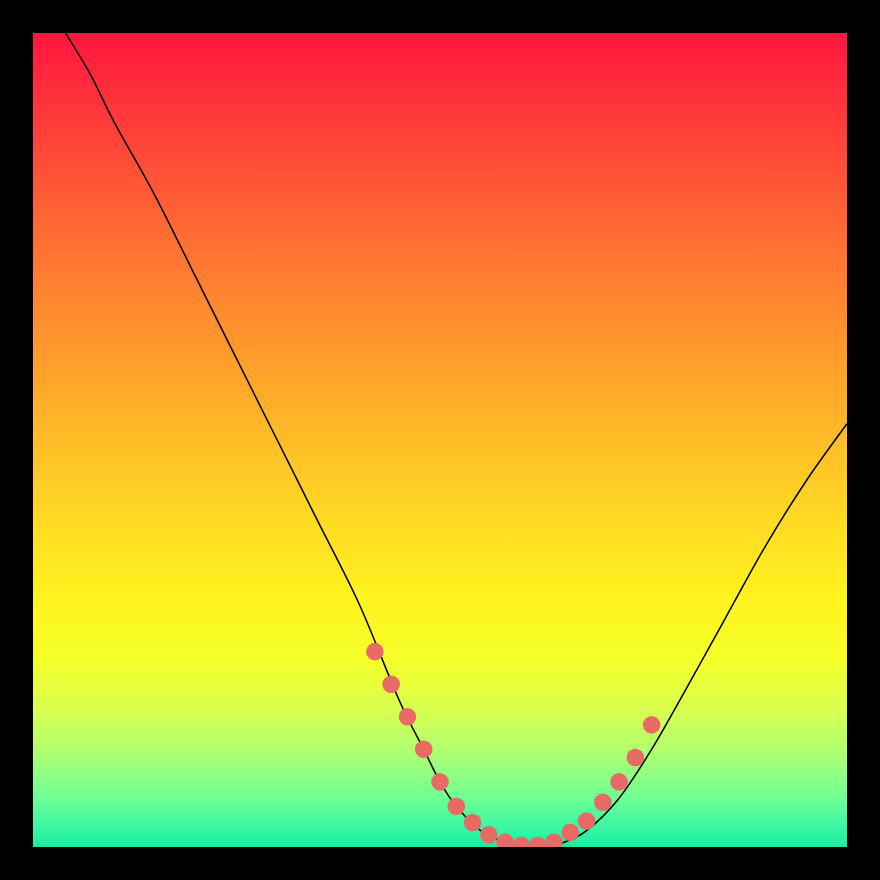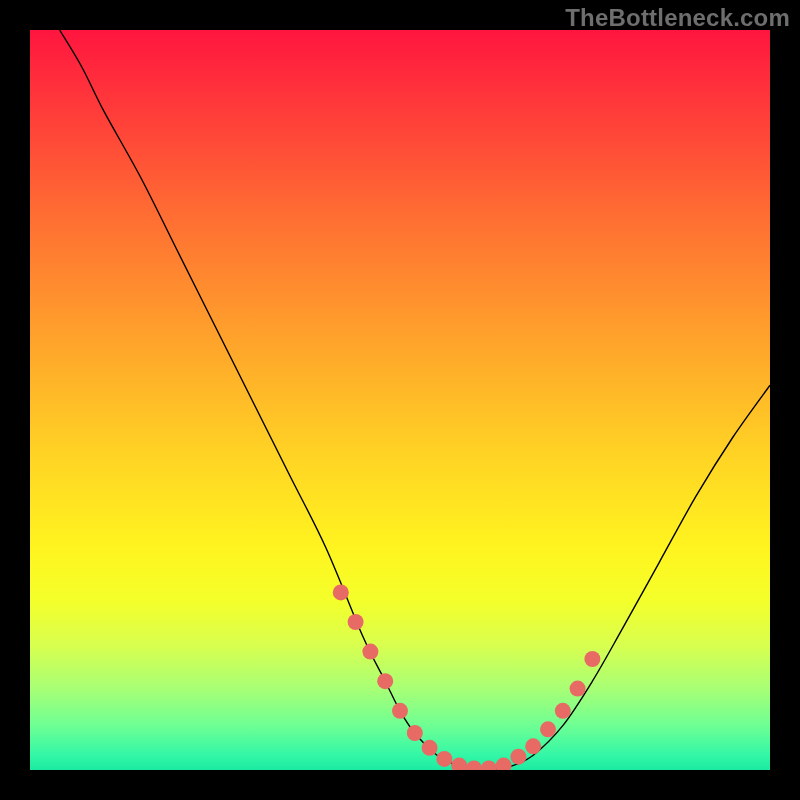--- a/index.html
+++ b/index.html
@@ -56,21 +56,20 @@
     stroke-width: 1.4;
   }
   .dots circle {
     fill: #e86a64;
   }
 </style>
 </head>
 <body>
 
 <div class="frame">
-  <div class="watermark">TheBottleneck.com</div>
   <div class="plot">
     <svg class="curve" viewBox="0 0 740 740">
       <path class="curve-path" id="curvePath" d="M 29.60 0.00 C 33.30 6.17, 44.40 23.43, 51.80 37.00 C 59.20 50.57, 64.13 62.90, 74.00 81.40 C 83.87 99.90, 98.67 124.57, 111.00 148.00 C 123.33 171.43, 135.67 197.33, 148.00 222.00 C 160.33 246.67, 172.67 271.33, 185.00 296.00 C 197.33 320.67, 209.67 345.33, 222.00 370.00 C 234.33 394.67, 246.67 419.33, 259.00 444.00 C 271.33 468.67, 283.67 490.87, 296.00 518.00 C 308.33 545.13, 323.13 584.60, 333.00 606.80 C 342.87 629.00, 349.03 638.87, 355.20 651.20 C 361.37 663.53, 365.07 672.17, 370.00 680.80 C 374.93 689.43, 378.63 695.60, 384.80 703.00 C 390.97 710.40, 399.60 719.65, 407.00 725.20 C 414.40 730.75, 423.03 733.83, 429.20 736.30 C 435.37 738.77, 439.07 739.38, 444.00 740.00 C 448.93 740.62, 452.63 740.62, 458.80 740.00 C 464.97 739.38, 473.60 738.77, 481.00 736.30 C 488.40 733.83, 494.57 731.98, 503.20 725.20 C 511.83 718.42, 522.93 707.93, 532.80 695.60 C 542.67 683.27, 552.53 667.23, 562.40 651.20 C 572.27 635.17, 580.90 619.13, 592.00 599.40 C 603.10 579.67, 616.67 555.00, 629.00 532.80 C 641.33 510.60, 653.67 487.17, 666.00 466.20 C 678.33 445.23, 690.67 425.50, 703.00 407.00 C 715.33 388.50, 733.83 363.83, 740.00 355.20"></path>
       <g class="dots" id="dotsGroup">
           <circle cx="310.80" cy="562.40" r="8"></circle>
           <circle cx="325.60" cy="592.00" r="8"></circle>
           <circle cx="340.40" cy="621.60" r="8"></circle>
           <circle cx="355.20" cy="651.20" r="8"></circle>
           <circle cx="370.00" cy="680.80" r="8"></circle>
           <circle cx="384.80" cy="703.00" r="8"></circle>

